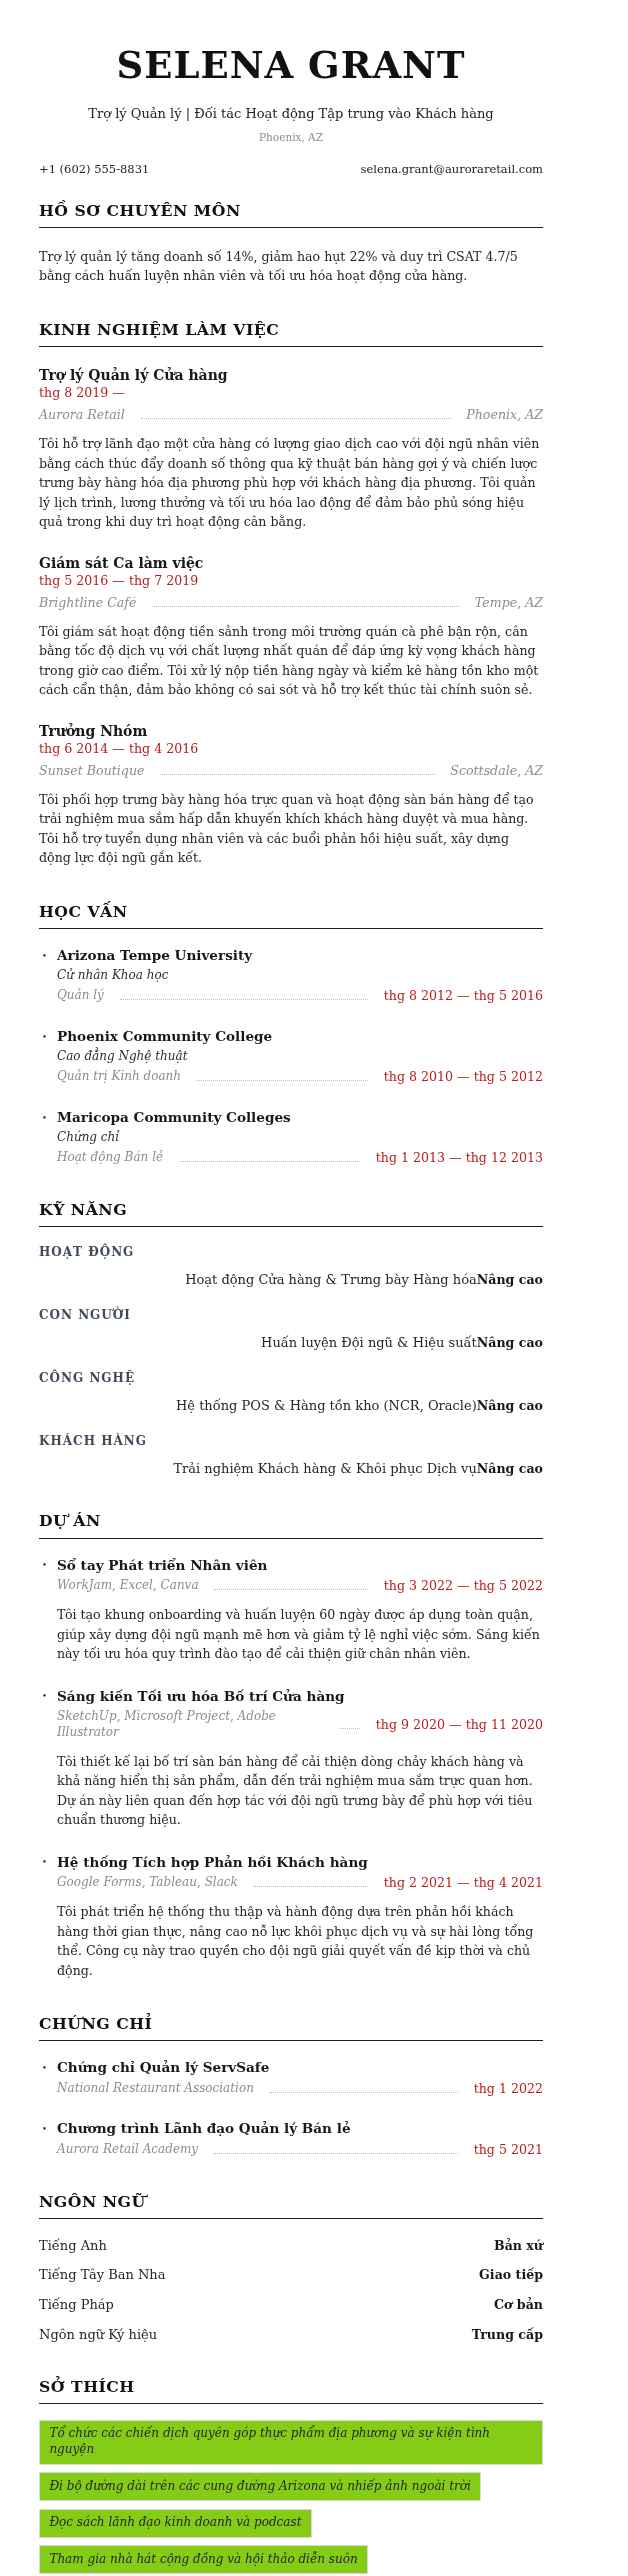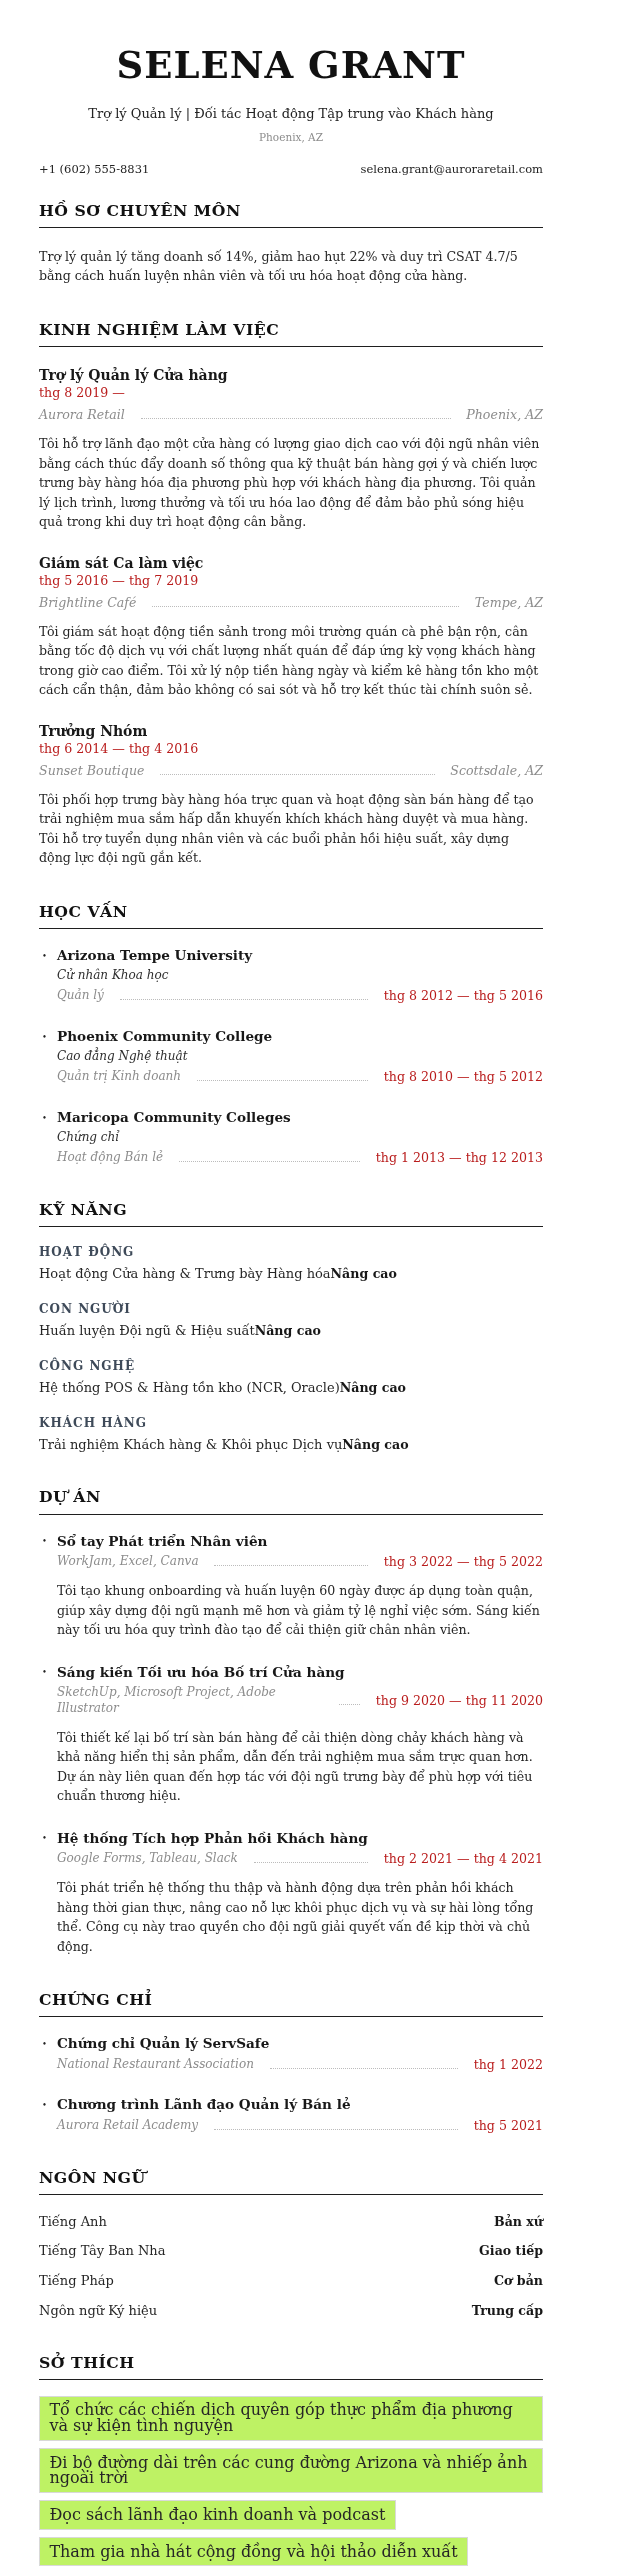--- a/index.html
+++ b/index.html
@@ -48,32 +48,32 @@
   .bullet { position: absolute; left: 3.1px; top: 3.7px; font-size: 8.4px; color: #222222; }
   .b-title { font-size: 13.6px; line-height: 17.3px; font-weight: bold; color: #181818; }
   .b-degree { margin-top: 4.2px; font-size: 12px; line-height: 15.7px; font-style: italic; color: #2e2e2e; }
   .b-row { display: flex; align-items: center; margin-top: 4.2px; font-size: 12px; line-height: 15.7px; }
   .b-row .dates { font-size: 12.6px; line-height: 15.7px; }
 
   
   .skill-group { margin-top: 20px; }
   .skill-group.first { margin-top: 18px; }
   .skill-cat { font-size: 12px; line-height: 15px; font-weight: bold; letter-spacing: 1px; color: #3e4a59; }
-  .skill-row { display: flex; justify-content: flex-start; align-items: baseline; margin-top: 5px; font-size: 13px; line-height: 17px; color: #262626; }
+  .skill-row { display: flex; justify-content: flex-end; align-items: baseline; margin-top: 11px; font-size: 13px; line-height: 17px; color: #262626; }
   .level { font-size: 12.6px; font-weight: bold; color: #181818; white-space: nowrap; }
 
   
   .lang-row { display: flex; justify-content: space-between; align-items: baseline; margin-top: 12.6px; font-size: 13px; line-height: 17px; color: #262626; }
   .lang-row.first { margin-top: 18px; }
 
   
   .interest {
     display: table; margin-top: 7.3px; padding: 5.8px 9.4px;
-    background: #bef264; border: 0.5px solid #d9d9d9;
-    font-size: 16px; line-height: 15.7px; color: #262626;
+    background: #84cc16; border: 0.5px solid #d9d9d9;
+    font-size: 12px; line-height: 15.7px; color: #262626; font-style: italic;
   }
   .interest.first { margin-top: 15.7px; }
 
   
   .refs-note { margin-top: 21px; text-align: center; font-size: 12.6px; line-height: 15.7px; color: #8c8c8c; font-style: italic; }
 </style>
 </head>
 <body>
 
 <div class="page">
@@ -289,21 +289,21 @@
       <span>Ngôn ngữ Ký hiệu</span>
       <span class="level">Trung cấp</span>
     </div>
   </section>
 
   <section>
     <h2 class="sec-title">SỞ THÍCH</h2>
     <div class="interest first">Tổ chức các chiến dịch quyên góp thực phẩm địa phương và sự kiện tình nguyện</div>
     <div class="interest">Đi bộ đường dài trên các cung đường Arizona và nhiếp ảnh ngoài trời</div>
     <div class="interest">Đọc sách lãnh đạo kinh doanh và podcast</div>
-    <div class="interest">Tham gia nhà hát cộng đồng và hội thảo diễn xuất</div>
+    <div class="interest">Tham gia nhà hát cộng đồng và hội thảo diễn suôn</div>
   </section>
 
   <section>
     <h2 class="sec-title">THAM CHIẾU</h2>
     <div class="refs-note">Có sẵn theo yêu cầu.</div>
   </section>
 
 </div>
 
 

